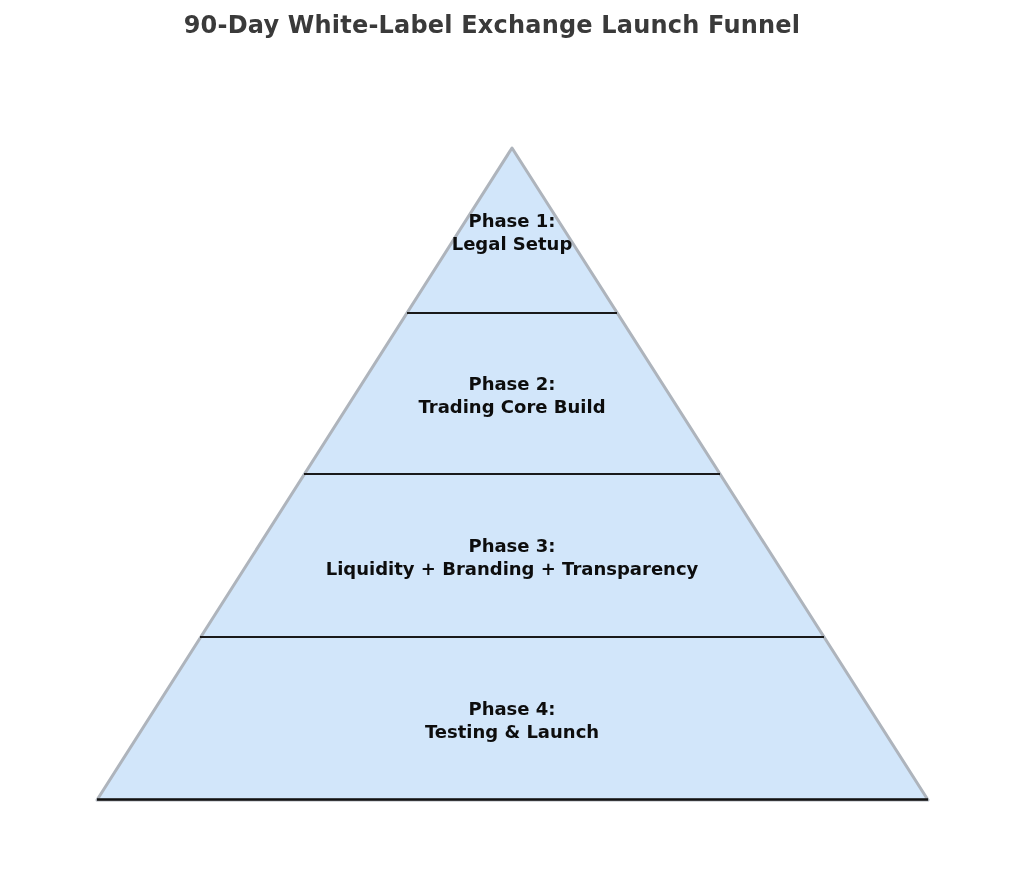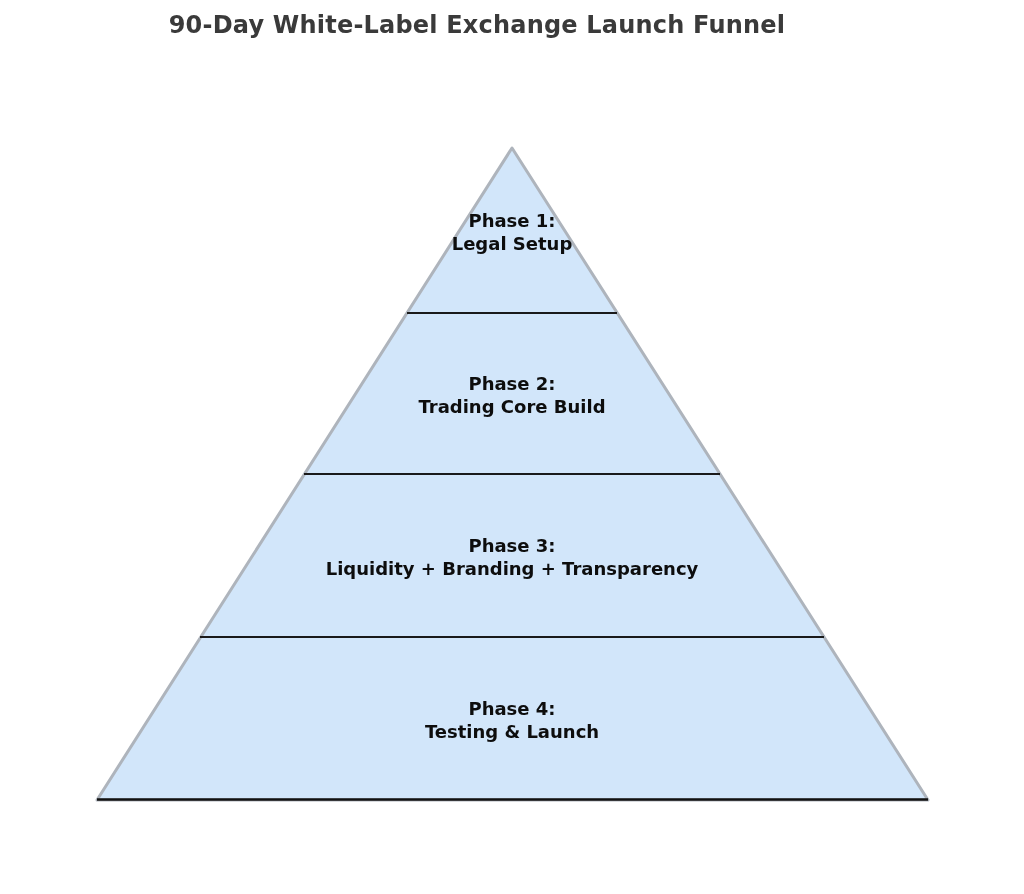--- a/index.html
+++ b/index.html
@@ -11,21 +11,21 @@
     position: relative;
     width: 1024px;
     height: 894px;
     background: #ffffff;
     overflow: hidden;
     font-family: "DejaVu Sans", "Liberation Sans", sans-serif;
   }
   .chart-title {
     position: absolute;
     top: 11px;
-    left: 1px;
+    left: 16px;
     width: 952px;
     margin: 0;
     text-align: center;
     font-size: 24px;
     line-height: 28px;
     font-weight: bold;
     color: #3a3a3a;
     letter-spacing: 0.2px;
   }
   svg.funnel {

